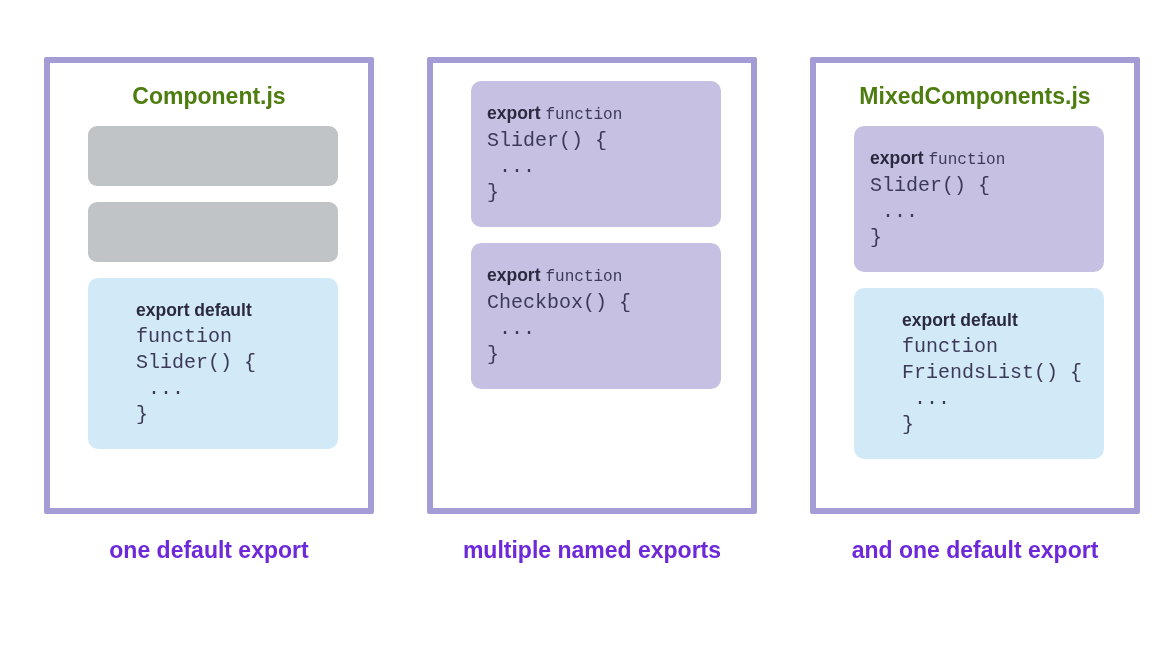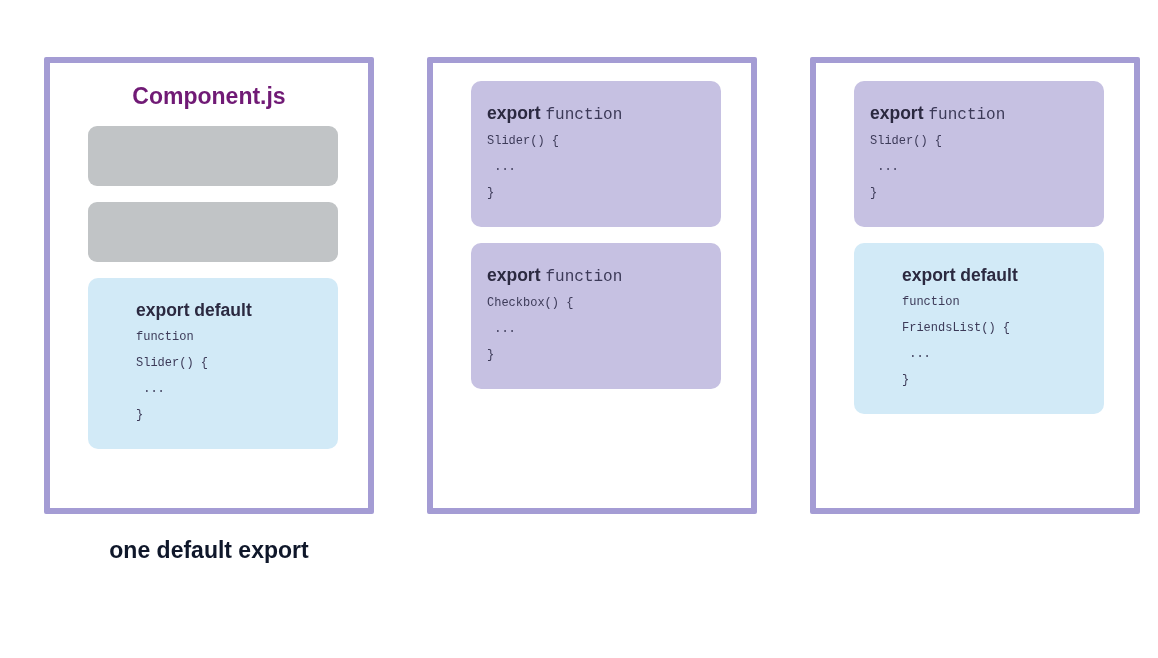--- a/index.html
+++ b/index.html
@@ -24,42 +24,42 @@
     height: 457px;
     border: 6px solid #a49cd4;
     border-radius: 2px;
     background: #ffffff;
   }
   .panel-title {
     margin-top: 21px;
     text-align: center;
     font-size: 23px;
     font-weight: bold;
-    color: #701a75;
+    color: #4d7c0f;
     line-height: 24px;
   }
   .blocks {
     padding: 18px 30px 0 30px;
     margin-left: 8px;
   }
   .block { border-radius: 9px; }
   .block + .block { margin-top: 16px; }
   .placeholder {
     height: 60px;
     background: #c1c4c6;
   }
   .code {
     padding: 19px 14px 21px 16px;
     border-radius: 10px;
   }
   .code.purple { background: #c6c1e2; }
   .code.blue   { background: #d2eaf7; padding-left: 48px; }
   .code-line {
     font-family: "Liberation Mono", monospace;
-    font-size: 12px;
+    font-size: 20px;
     line-height: 26px;
     color: #3c3a58;
     white-space: pre;
   }
   .kw {
     font-family: "Liberation Sans", sans-serif;
     font-size: 17.5px;
     font-weight: bold;
     color: #2b2940;
     white-space: pre;
@@ -77,21 +77,21 @@
     top: 536px;
     left: 44px;
     display: flex;
     gap: 53px;
   }
   .caption {
     width: 330px;
     text-align: center;
     font-size: 23px;
     font-weight: bold;
-    color: #0f172a;
+    color: #6d28d9;
     line-height: 29px;
   }
 </style>
 </head>
 <body>
 
 <div class="canvas">
 
   <div class="panels">
 
@@ -121,20 +121,21 @@
         <div class="block code purple">
           <div class="kw-line"><span class="kw">export</span><span class="kw-rest">function</span></div>
           <div class="code-line">Checkbox() {</div>
           <div class="code-line"> ...</div>
           <div class="code-line">}</div>
         </div>
       </div>
     </div>
 
     <div class="panel">
+      <div class="panel-title">MixedComponents.js</div>
       <div class="blocks">
         <div class="block code purple">
           <div class="kw-line"><span class="kw">export</span><span class="kw-rest">function</span></div>
           <div class="code-line">Slider() {</div>
           <div class="code-line"> ...</div>
           <div class="code-line">}</div>
         </div>
         <div class="block code blue">
           <div class="kw-line"><span class="kw">export default</span></div>
           <div class="code-line">function</div>
@@ -146,16 +147,21 @@
     </div>
 
   </div>
 
   <div class="captions">
     <div class="caption">
       <div>one default export</div>
       <div></div>
     </div>
     <div class="caption">
+      <div>multiple named exports</div>
+      <div></div>
+    </div>
+    <div class="caption">
+      <div>and one default export</div>
     </div>
   </div>
 
 </div>
 
 </body></html>

